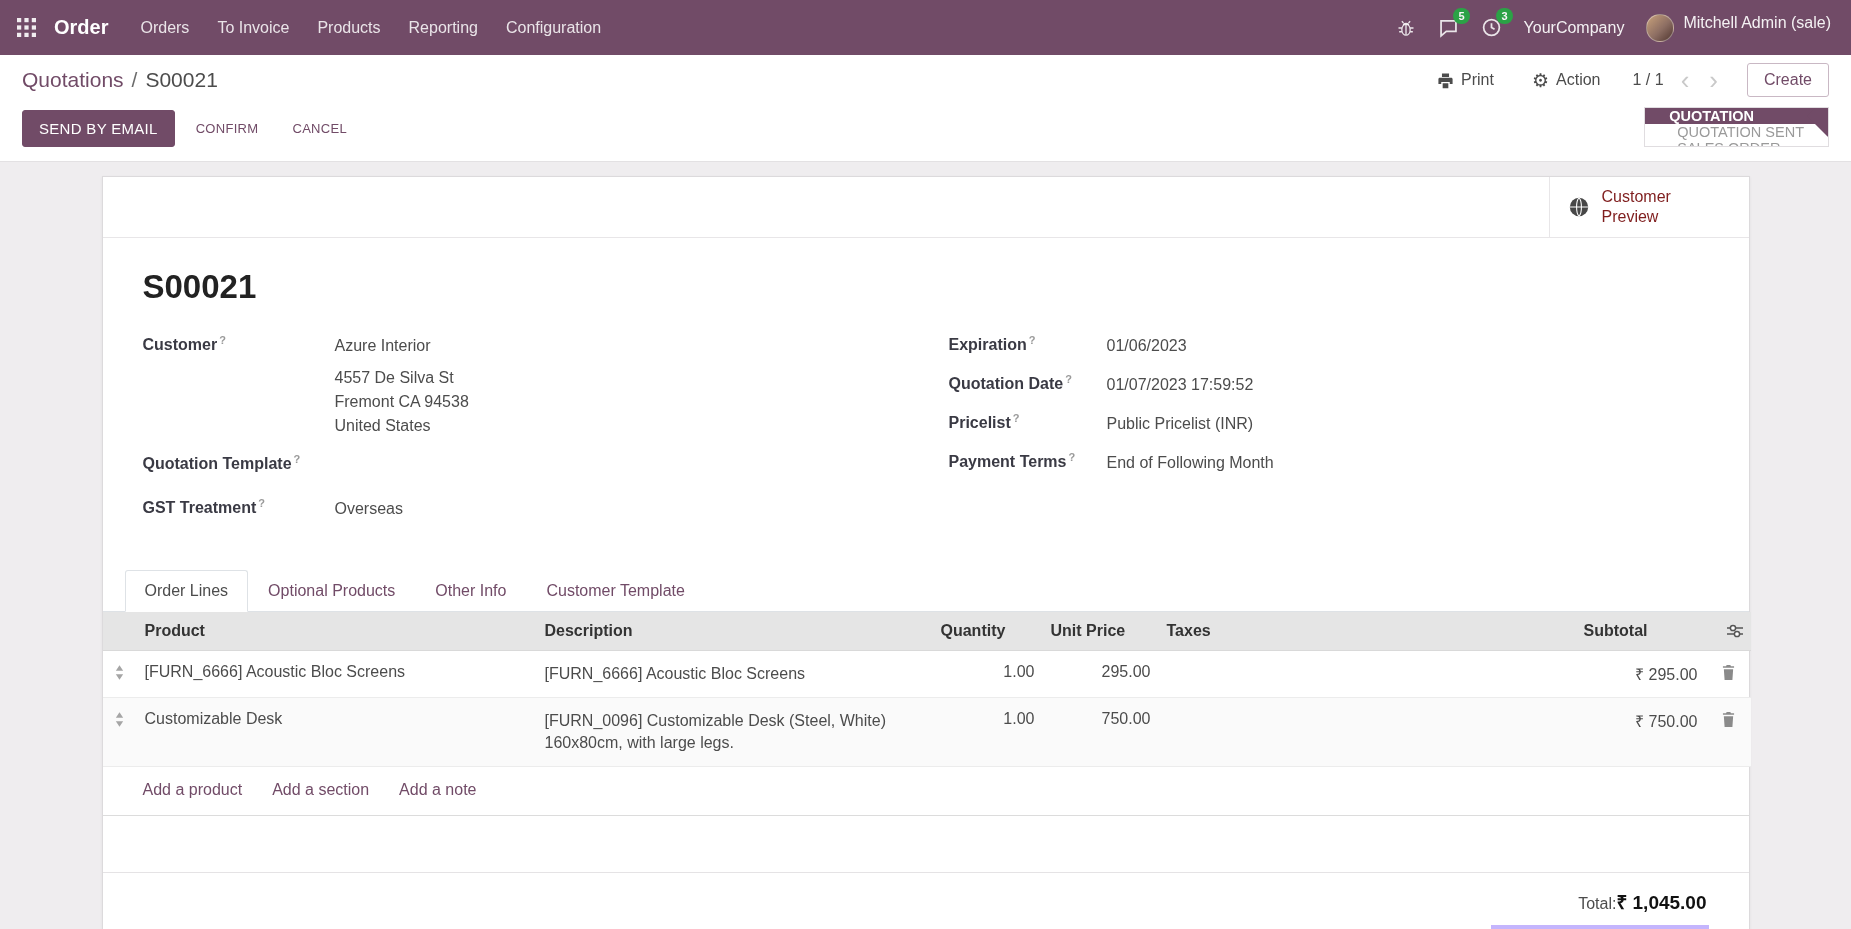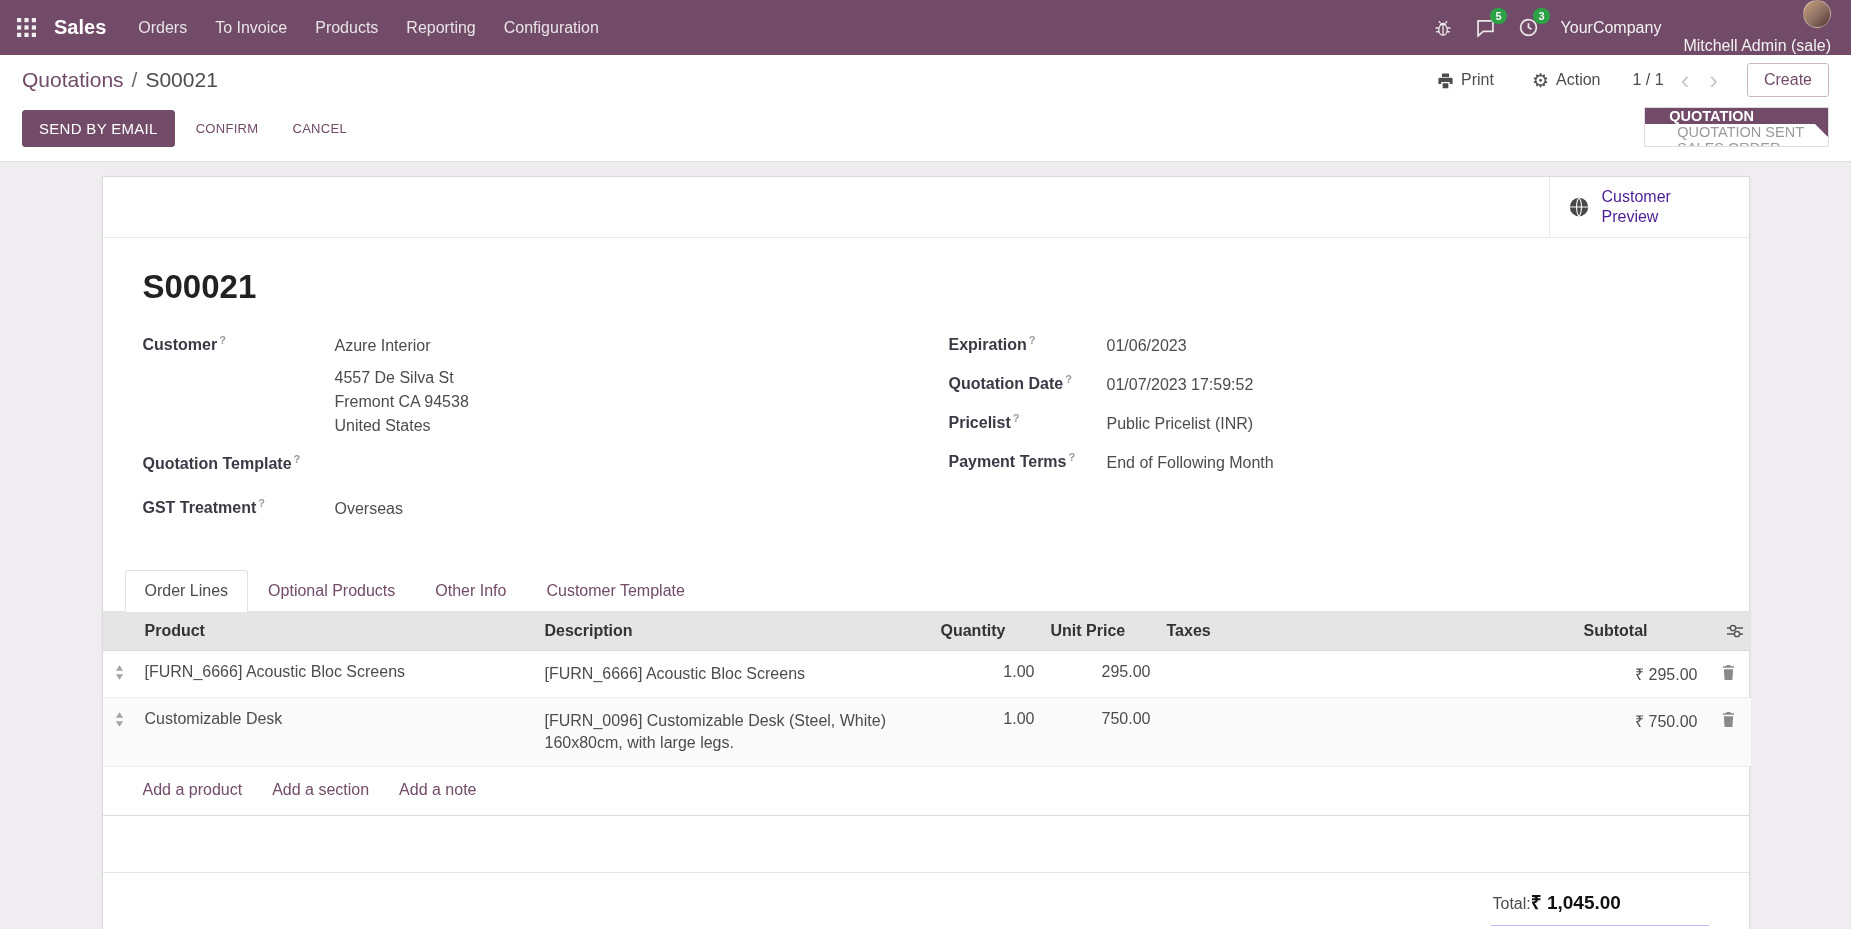--- a/index.html
+++ b/index.html
@@ -28,21 +28,21 @@
     padding: 0 14px; display: inline-block; cursor: pointer;
   }
   .nav-right { display: flex; align-items: center; gap: 22px; font-size: 16px; }
   .systray-icon { position: relative; display: flex; align-items: center; cursor: pointer; opacity: 0.95; }
   .badge {
     position: absolute; top: -9px; right: -11px;
     background: #28a745; color: #fff; font-size: 11px; font-weight: bold;
     padding: 1px 5px; border-radius: 9px; line-height: 14px;
   }
   .nav-company, .nav-user { color: rgba(255,255,255,0.92); cursor: pointer; }
-  .user-block { display: flex; align-items: flex-end; gap: 9px; cursor: pointer; flex-direction: column; }
+  .user-block { display: flex; align-items: flex-start; gap: 9px; cursor: pointer; }
   .avatar {
     width: 28px; height: 28px; border-radius: 50%;
     background: linear-gradient(135deg, #c9a27b 0%, #8d6e63 55%, #4e342e 100%);
     border: 1px solid rgba(255,255,255,0.35);
   }
 
   
   .breadcrumb-bar {
     background: #fff; height: 50px;
     display: flex; align-items: center; justify-content: space-between;
@@ -104,21 +104,21 @@
     width: 1648px; min-height: 726px; margin: 0 auto;
     background: #fff; border: 1px solid #dcdadc;
     box-shadow: 0 1px 3px rgba(0,0,0,0.06);
     padding-bottom: 30px;
   }
   .button-box { display: flex; justify-content: flex-end; border-bottom: 1px solid #e8e6e8; }
   .stat-button {
     display: flex; align-items: center; gap: 12px; text-align: left;
     border: none; border-left: 1px solid #e8e6e8; background: #fff;
     width: 200px; min-height: 60px; padding: 10px 18px;
-    font-family: inherit; font-size: 16px; color: #4c1d95; cursor: pointer; line-height: 1.25;
+    font-family: inherit; font-size: 16px; color: #7f1d1d; cursor: pointer; line-height: 1.25;
   }
   .sheet-content { padding: 0 40px; }
   .doc-title { font-size: 33px; font-weight: bold; color: #222; margin: 30px 0 28px; }
 
   .field-columns { display: grid; grid-template-columns: 1fr 1fr; column-gap: 46px; margin-bottom: 30px; }
   .field-row { display: flex; margin-bottom: 15px; }
   .field-label { font-weight: bold; color: #3a3a44; font-size: 16px; flex-shrink: 0; }
   .col-left .field-label { width: 192px; }
   .col-right .field-label { width: 158px; }
   .help { color: #9a9a9a; font-size: 11px; margin-left: 2px; }
@@ -154,22 +154,22 @@
 
   .add-row {
     display: flex; gap: 30px; padding: 14px 0 16px 40px;
     border-bottom: 1px solid #dcdcdc;
   }
   .add-link { color: #714B67; font-size: 16px; cursor: pointer; }
 
   hr.sheet-sep { border: none; border-top: 1px solid #e5e3e5; margin: 56px 0 0; }
   .totals-wrap { display: flex; justify-content: flex-end; padding: 0 40px; }
   .totals {
-    width: 218px; display: flex; justify-content: flex-start; align-items: baseline;
-    padding: 16px 2px 10px; border-bottom: 1px solid #c4b5fd;
+    width: 218px; display: flex; justify-content: flex-end; align-items: baseline;
+    padding: 16px 2px 10px; border-bottom: 4px solid #c4b5fd;
   }
   .total-label { font-size: 16px; color: #4c4c4c; }
   .total-value { font-size: 19px; font-weight: bold; color: #111; }
 
   svg { display: block; }
 </style>
 </head>
 <body>
 
 <nav class="navbar">
@@ -182,21 +182,21 @@
             <rect x="14" y="0" width="4" height="4"></rect>
           <rect x="0" y="7" width="4" height="4"></rect>
             <rect x="7" y="7" width="4" height="4"></rect>
             <rect x="14" y="7" width="4" height="4"></rect>
           <rect x="0" y="14" width="4" height="4"></rect>
             <rect x="7" y="14" width="4" height="4"></rect>
             <rect x="14" y="14" width="4" height="4"></rect>
         </svg>
       </span>
     </div>
-    <div class="brand">Sales</div>
+    <div class="brand">Order</div>
     <div class="nav-menu">
       <a>Orders</a>
       <a>To Invoice</a>
       <a>Products</a>
       <a>Reporting</a>
       <a>Configuration</a>
     </div>
   </div>
   <div class="nav-right">
     <div class="systray-icon">

